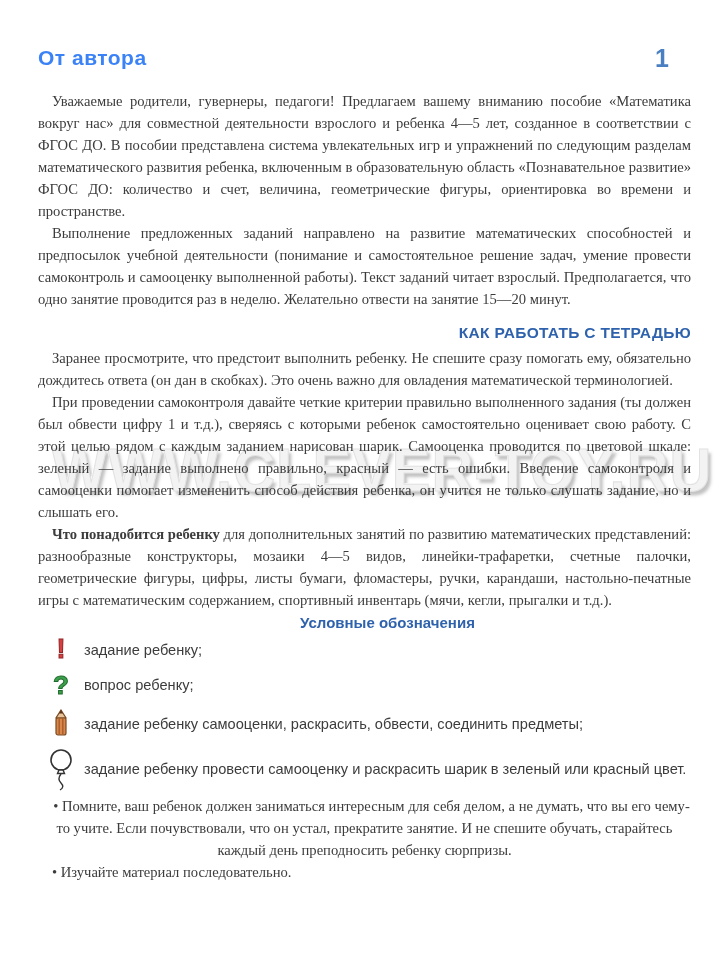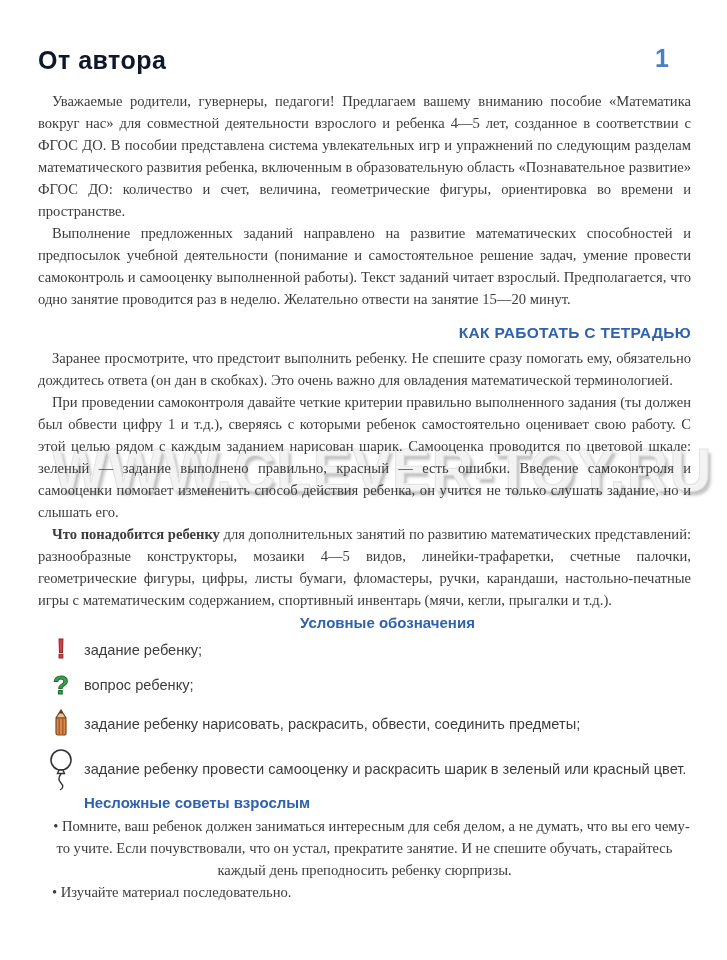--- a/index.html
+++ b/index.html
@@ -29,23 +29,23 @@
     letter-spacing:1px;
     white-space:nowrap;
     color:#f3f3f3;
     text-shadow:-1px -1px 0 #ffffff, 3px 4px 3px rgba(120,120,120,0.45);
     -webkit-text-stroke:1px #e2e2e2;
     transform:scaleY(1.05);
     user-select:none;
   }
   .header{position:relative;height:40px;margin-bottom:4px;}
   .page-title{
-    font-size:25px;
+    font-size:21px;
     font-weight:bold;
-    color:#0f172a;
+    color:#3b82f6;
     letter-spacing:0.5px;
   }
   .page-number{
     position:absolute;
     top:-2px;right:22px;
     font-size:25px;
     font-weight:bold;
     color:#4a7fc1;
   }
   p{margin:0;font-size:14.6px;line-height:22px;text-align:justify;font-family:Liberation Serif, serif;}
@@ -139,33 +139,32 @@
     <div class="legend-row row-h42">
       <span class="legend-icon">
         <svg width="16" height="30" viewBox="0 0 16 30">
           <path d="M8 1 L13 9 L3 9 Z" fill="#e8c49a" stroke="#7a4a22" stroke-width="1.2"></path>
           <path d="M8 1 L10 4.5 L6 4.5 Z" fill="#5a3418"></path>
           <rect x="3" y="9" width="10" height="17" rx="2" fill="#d9874a" stroke="#7a4a22" stroke-width="1.2"></rect>
           <line x1="6.2" y1="9.5" x2="6.2" y2="25.5" stroke="#a85c28" stroke-width="1.4"></line>
           <line x1="9.8" y1="9.5" x2="9.8" y2="25.5" stroke="#a85c28" stroke-width="1.4"></line>
         </svg>
       </span>
-      <span class="legend-label">задание ребенку нарисовать, раскрасить, обвести, соединить предметы;</span>
+      <span class="legend-label">задание ребенку самооценки, раскрасить, обвести, соединить предметы;</span>
     </div>
 
     <div class="legend-row row-h48">
       <span class="legend-icon">
         <svg width="24" height="44" viewBox="0 0 24 44">
           <circle cx="12" cy="13" r="10" fill="#ffffff" stroke="#333333" stroke-width="1.6"></circle>
           <path d="M10 23 L14 23 L15.5 26.5 L8.5 26.5 Z" fill="#ffffff" stroke="#333333" stroke-width="1.4"></path>
           <path d="M12 27 q-4 5 0 9 q4 4 -1 7" fill="none" stroke="#333333" stroke-width="1.4"></path>
         </svg>
       </span>
       <span class="legend-label">задание ребенку провести самооценку и раскрасить шарик в зеленый или красный цвет.</span>
     </div>
 
-    <h3 class="sub-heading">Несложные советы взрослым</h3>
 
     <p class="indent mt2">• Помните, ваш ребенок должен заниматься интересным для себя делом, а не думать, что вы его чему-то учите. Если почувствовали, что он устал, прекратите занятие. И не спешите обучать, старайтесь каждый день преподносить ребенку сюрпризы.</p>
     <p class="indent">• Изучайте материал последовательно.</p>
 
   </div>
 </div>
 
 </body></html>

